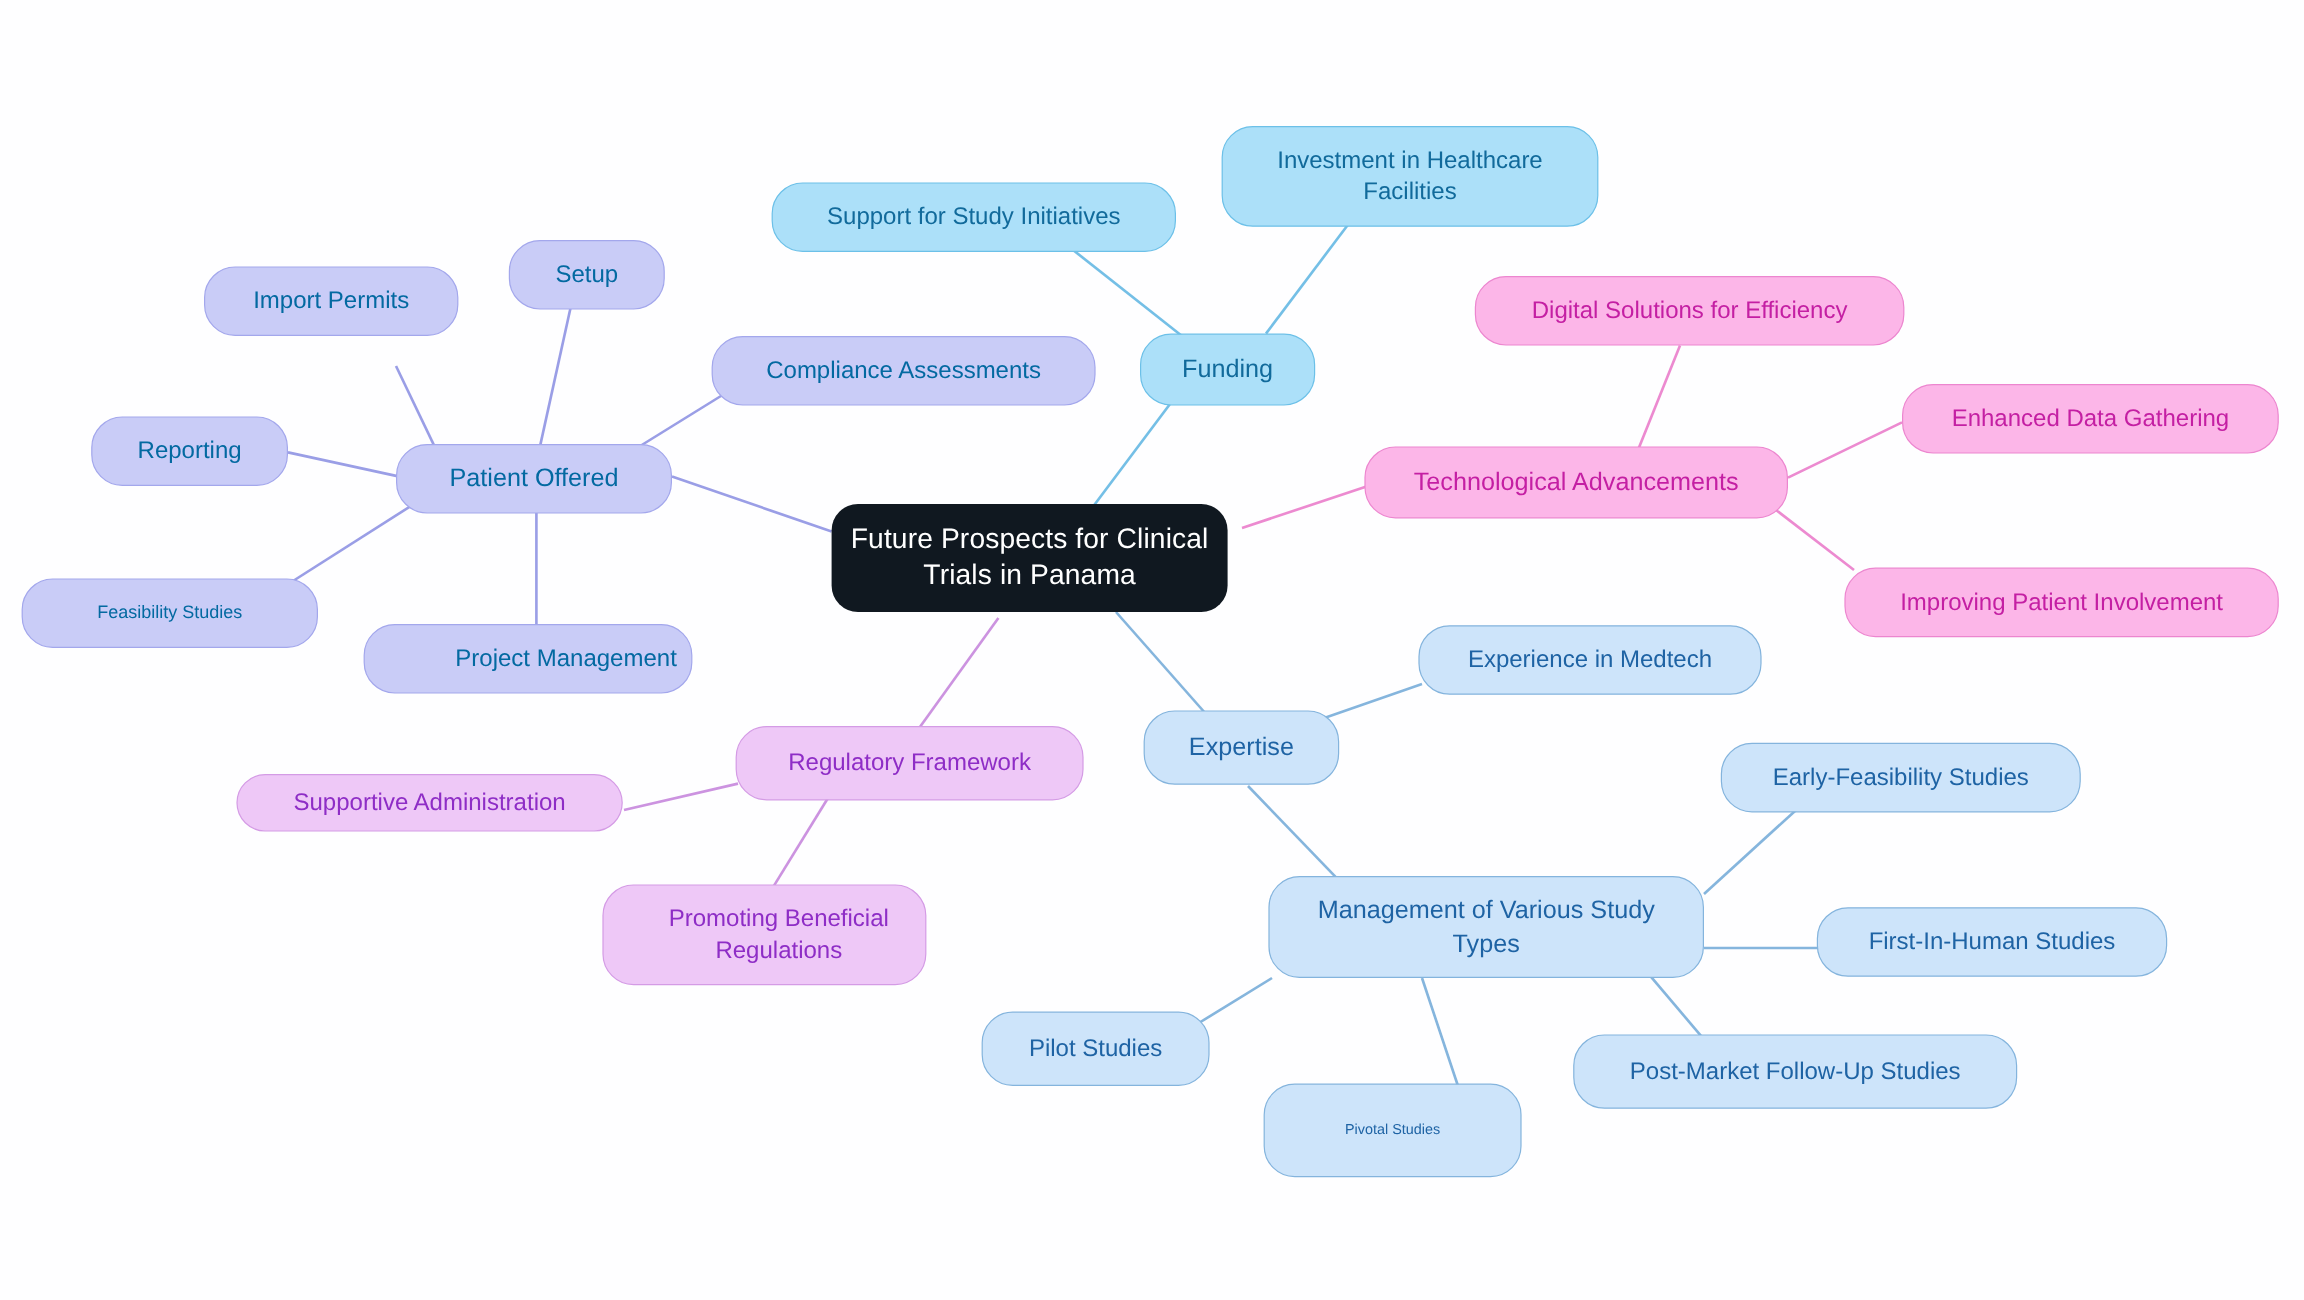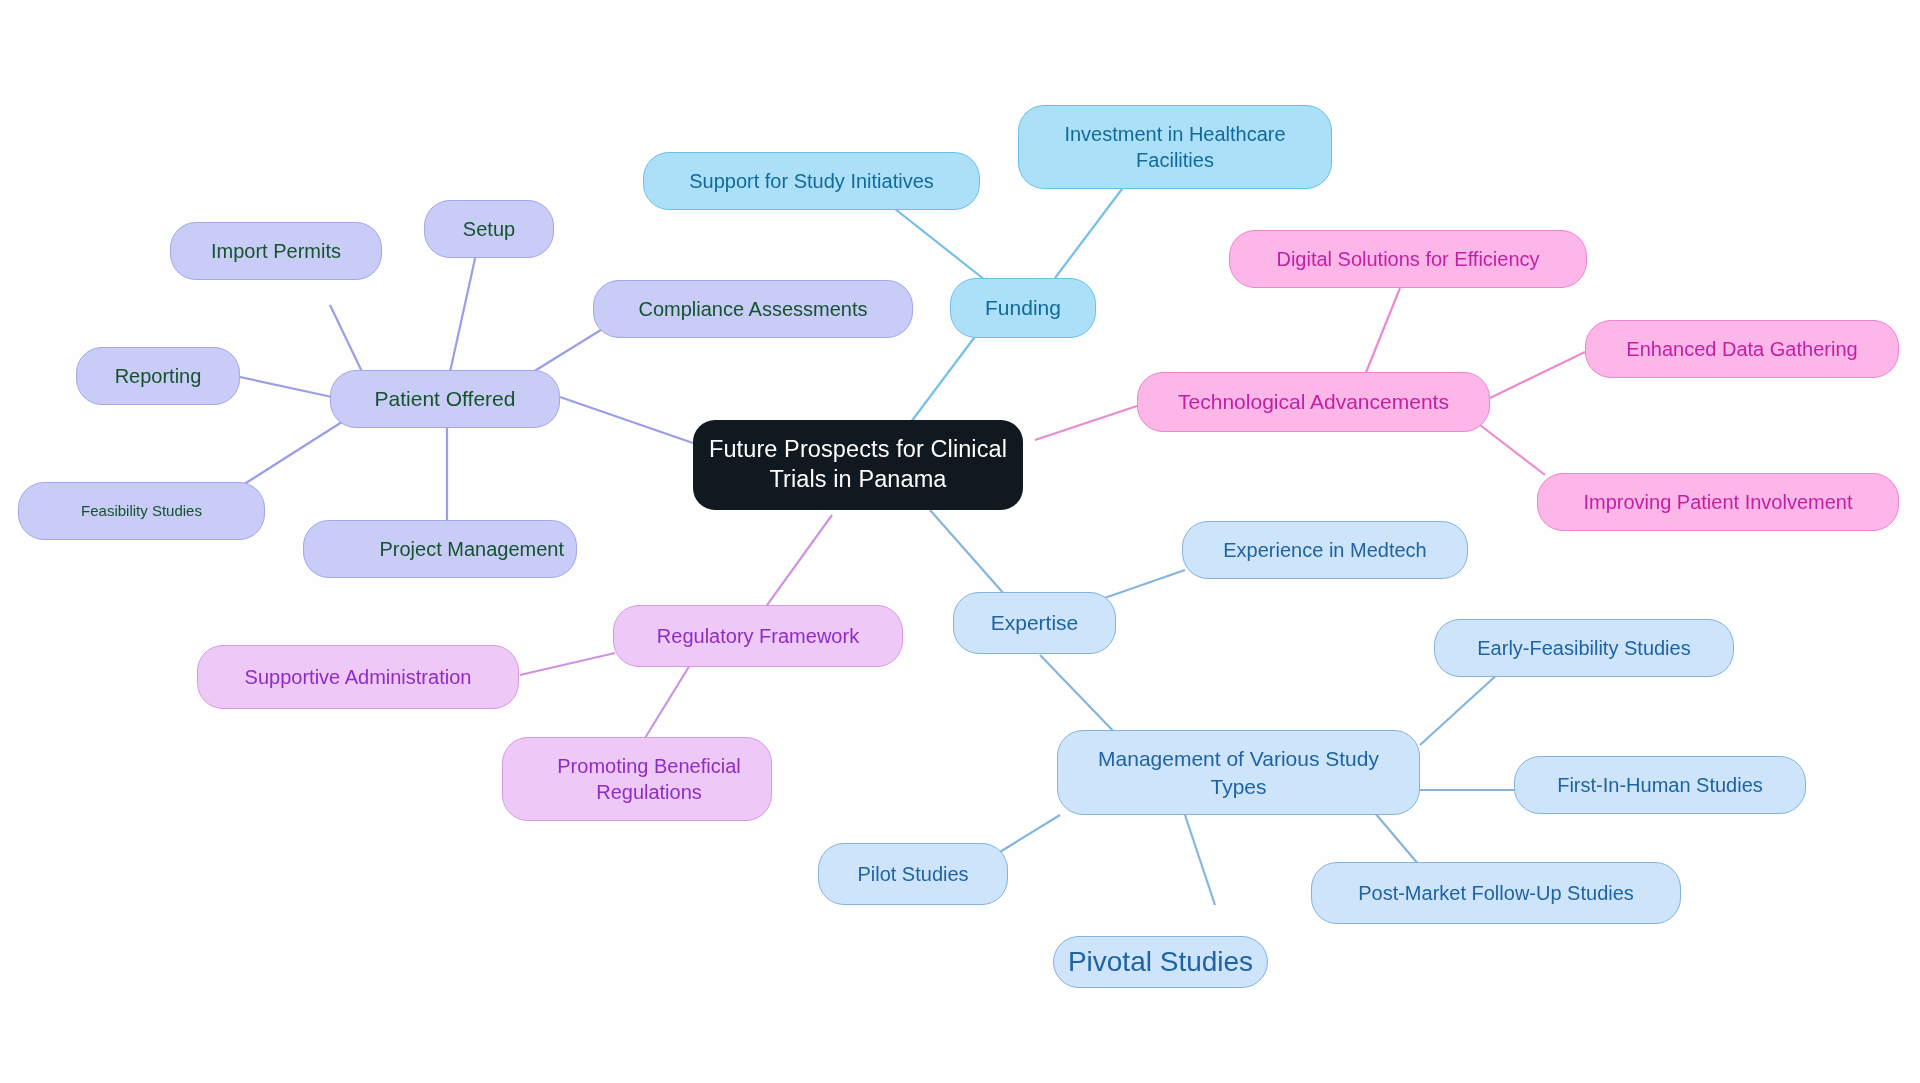--- a/index.html
+++ b/index.html
@@ -44,21 +44,21 @@
     font-size: 23.5px;
     color: #ffffff;
     background: #101820;
     line-height: 1.26;
     letter-spacing: 0.1px;
   }
   
   .c-indigo {
     background: #c9ccf7;
     border-color: #a3a7ec;
-    color: #14532d;
+    color: #0369a1;
   }
   
   .c-sky {
     background: #ace0f9;
     border-color: #6cc0e8;
     color: #116a9b;
     justify-content: center;
   }
   
   .c-paleblue {
@@ -183,21 +183,21 @@
   </div>
 
   <div class="node c-pink" style="left:1537px; top:473px; width:362px; height:58px; font-size:20px;">
     <span class="nlabel">Improving Patient Involvement</span>
   </div>
 
   <div class="node c-violet" style="left:613px; top:605px; width:290px; height:62px; font-size:20px;">
     <span class="nlabel">Regulatory Framework</span>
   </div>
 
-  <div class="node c-violet" style="left:197px; top:645px; width:322px; height:64px; font-size:20px;">
+  <div class="node c-violet" style="left:197px; top:645px; width:322px; height:48px; font-size:20px;">
     <span class="nlabel">Supportive Administration</span>
   </div>
 
   <div class="node c-violet" style="left:502px; top:737px; width:270px; height:84px; font-size:20px;padding-left:36px;">
     <span class="nlabel">Promoting Beneficial
 Regulations</span>
   </div>
 
   <div class="node c-paleblue" style="left:953px; top:592px; width:163px; height:62px; font-size:21px;">
     <span class="nlabel">Expertise</span>
@@ -217,21 +217,21 @@
   </div>
 
   <div class="node c-paleblue" style="left:1514px; top:756px; width:292px; height:58px; font-size:20px;">
     <span class="nlabel">First-In-Human Studies</span>
   </div>
 
   <div class="node c-paleblue" style="left:1311px; top:862px; width:370px; height:62px; font-size:20px;">
     <span class="nlabel">Post-Market Follow-Up Studies</span>
   </div>
 
-  <div class="node c-paleblue" style="left:1053px; top:936px; width:215px; height:52px; font-size:28px;">
+  <div class="node c-paleblue" style="left:1053px; top:903px; width:215px; height:78px; font-size:12px;">
     <span class="nlabel">Pivotal Studies</span>
   </div>
 
   <div class="node c-paleblue" style="left:818px; top:843px; width:190px; height:62px; font-size:20px;">
     <span class="nlabel">Pilot Studies</span>
   </div>
 
 </div>
 
 </body></html>

